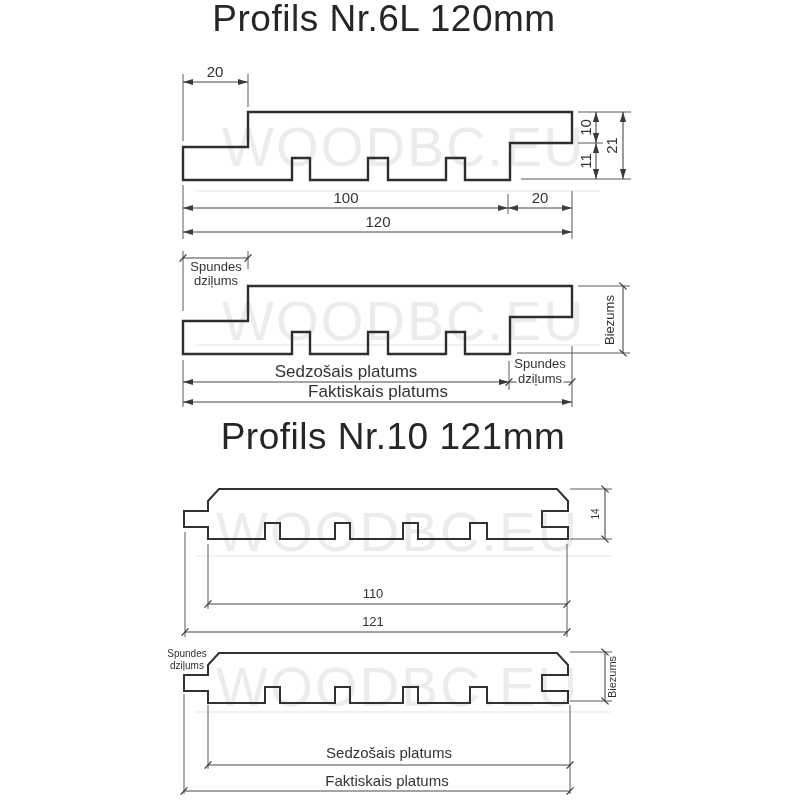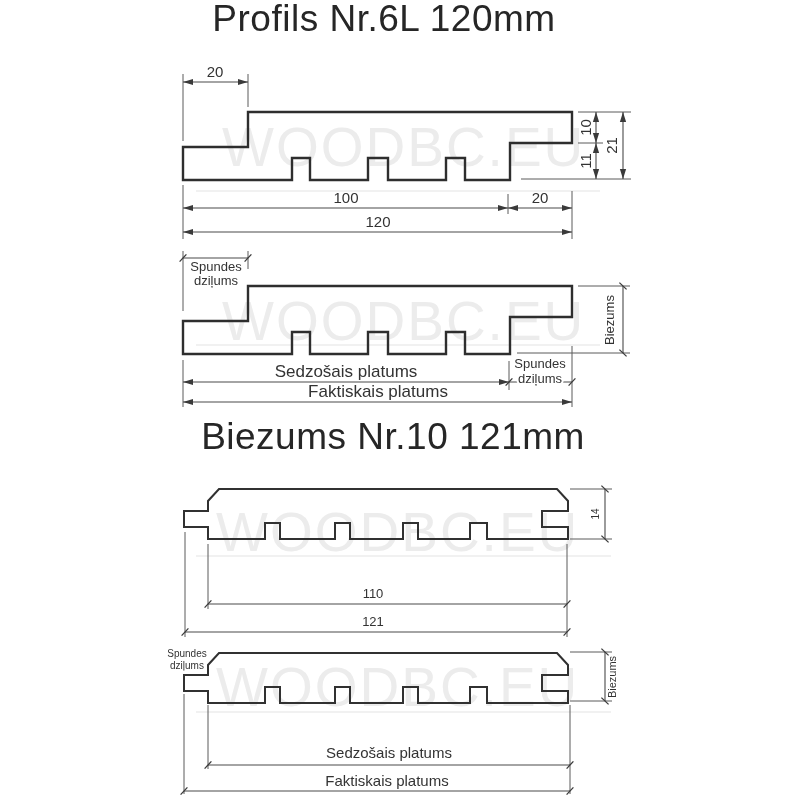--- a/index.html
+++ b/index.html
@@ -131,14 +131,14 @@
       <path class="dim" marker-start="url(#tick)" marker-end="url(#tick)" d="M184,791 H570"></path>
       <text class="t9" x="187" y="657" text-anchor="middle">Spundes</text>
       <text class="t9" x="187" y="669" text-anchor="middle">dziļums</text>
       <text class="t11" x="616" y="677" text-anchor="middle" transform="rotate(-90 616 677)">Biezums</text>
       <text class="t14" x="389" y="758" text-anchor="middle">Sedzošais platums</text>
       <text class="t14" x="387" y="786" text-anchor="middle">Faktiskais platums</text>
     </g>
   </svg>
 
   <div class="title title1">Profils Nr.6L 120mm</div>
-  <div class="title title2">Biezums Nr.10 121mm</div>
+  <div class="title title2">Profils Nr.10 121mm</div>
 </div>
 
 </body></html>

